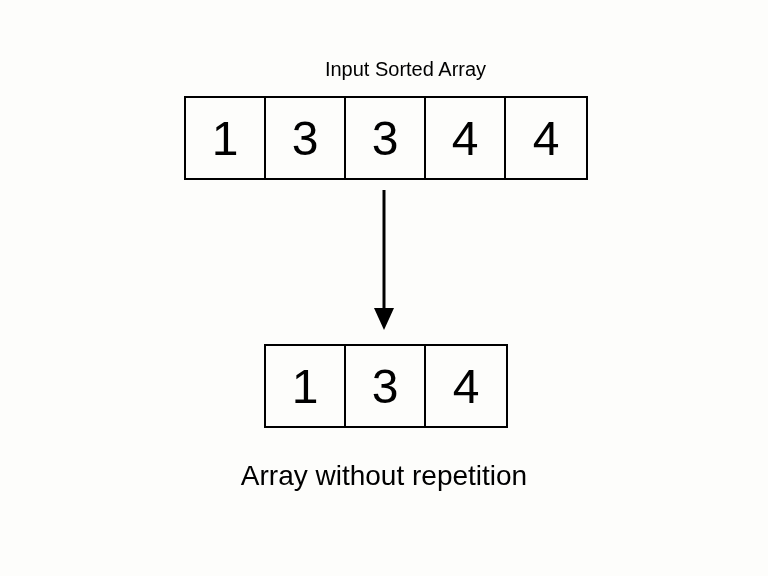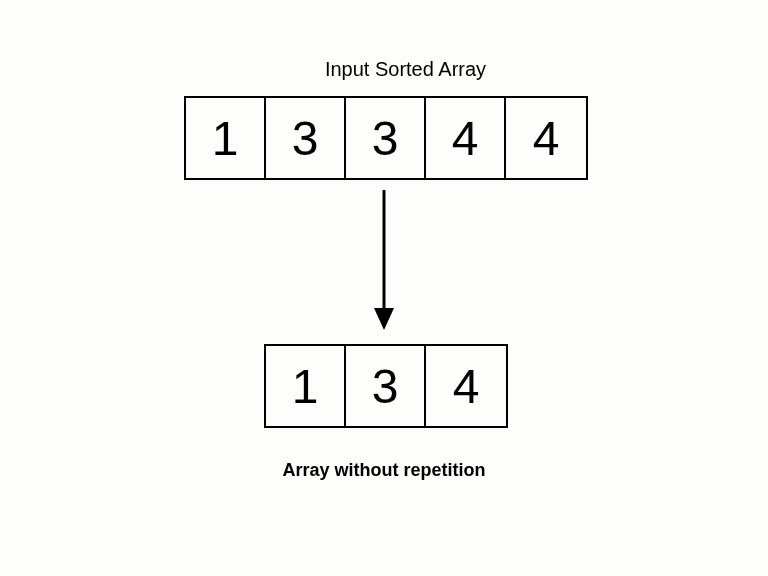--- a/index.html
+++ b/index.html
@@ -18,23 +18,22 @@
     font-size: 20px;
     color: #000;
     padding-left: 43px;
   }
   .title-bottom {
     position: absolute;
     top: 460px;
     left: 0;
     width: 100%;
     text-align: center;
-    font-size: 18px;
+    font-size: 28px;
     color: #000;
-    font-weight: bold;
   }
   .array {
     position: absolute;
     display: flex;
     border: 2px solid #000;
   }
   .array-top {
     top: 96px;
     left: 184px;
   }

